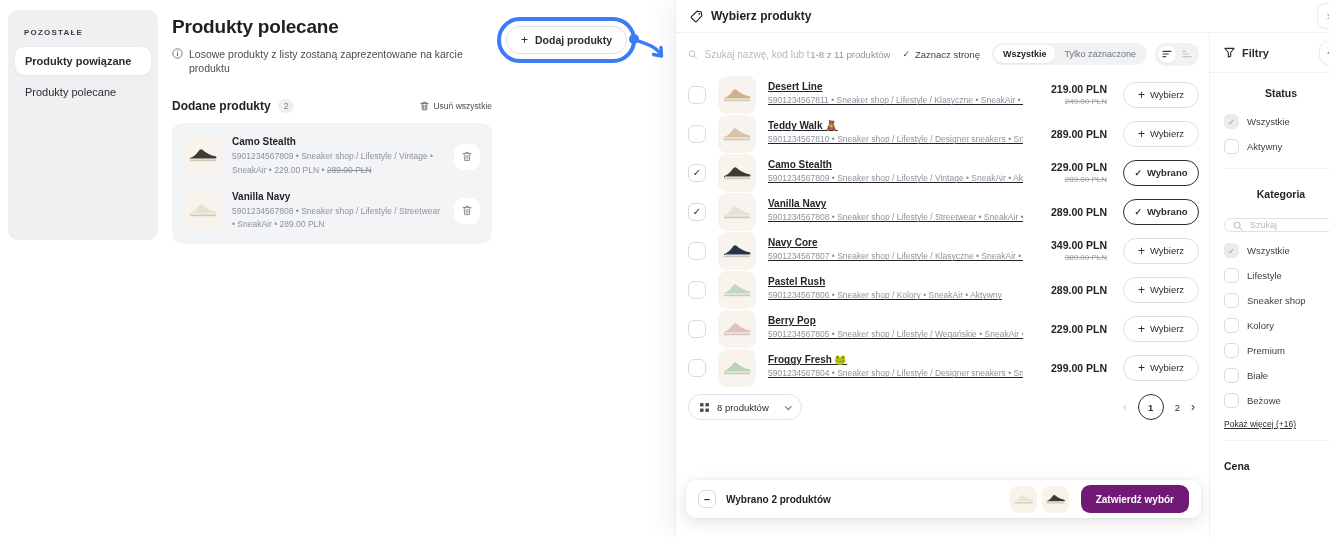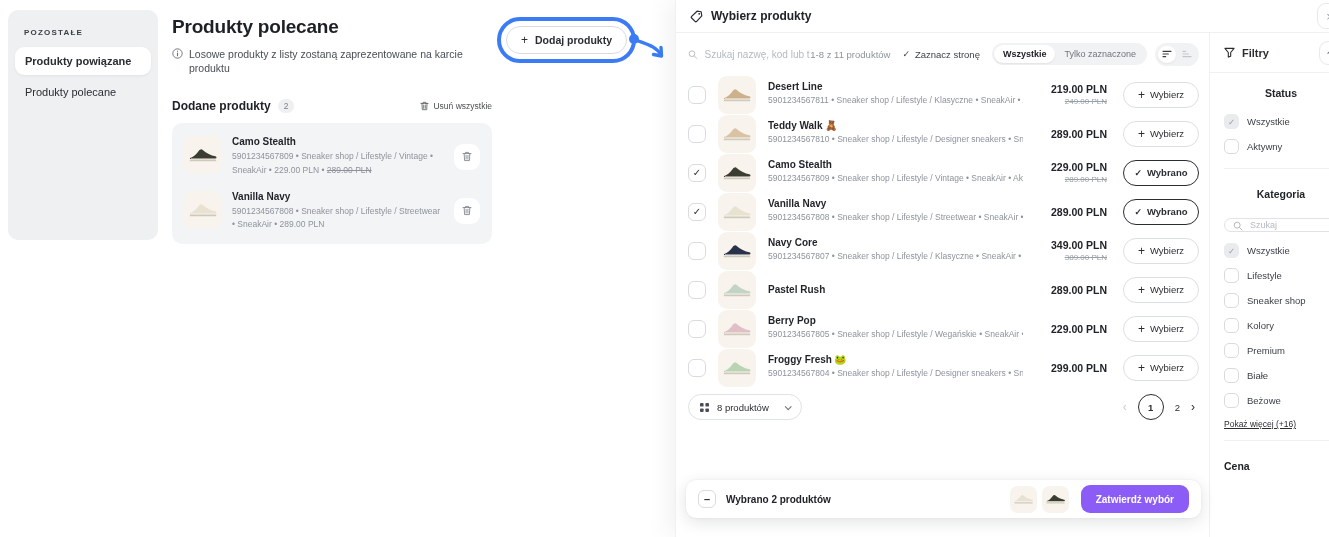--- a/index.html
+++ b/index.html
@@ -61,21 +61,21 @@
   .sortctl{display:flex; gap:2px; background:#f1f2f4; border-radius:12px; padding:3px; margin-left:8px; cursor:pointer;}
   .sort-icon{width:18px; height:17px; border-radius:9px; display:grid; place-items:center;}
   .sort-icon.dark{background:#fff; color:#3a3e44; box-shadow:0 1px 2px rgba(20,24,31,.06);}
   .sort-icon.light{color:#c3c7cd;}
 
   
   .row{height:39px; display:flex; align-items:center; gap:12px;}
   .cb{width:18px; height:18px; flex:none; border:1px solid #d8dbdf; border-radius:6px; background:#fff; display:grid; place-items:center; cursor:pointer;}
   .cb-check{font-size:10px; color:#2a2d32; visibility:hidden;}
   .row .cb.on .cb-check{visibility:visible;}
-  .row-text{flex:1; min-width:0;}
+  .row-text{flex:1; min-width:0;text-decoration:underline;}
   .row-text .p-meta{margin-top:2px; white-space:nowrap; overflow:hidden;}
   .price-col{flex:none; width:72px; text-align:right;}
   .price{font-size:10.5px; font-weight:700;}
   .old-price{font-size:8px; color:#9aa0a7; text-decoration:line-through; margin-top:2px;}
   .select-btn,.selected-btn{flex:none; width:76px; height:26px; margin-left:4px; border-radius:14px; background:#fff; font-size:9.5px; display:inline-flex; align-items:center; justify-content:center; gap:5px; cursor:pointer; font-family:inherit; color:#2a2d32;}
   .select-btn{border:1px solid var(--bd);}
   .selected-btn{border:1.3px solid #2a2d32; font-weight:700;}
   .row:not(.on) .selected-btn{display:none;}
 
   
@@ -87,21 +87,21 @@
   .pg.prev{color:#c9cdd2; font-size:12px;}
   .pg.next{font-size:12px;}
   .pg.current{width:26px; height:26px; border:1.4px solid #2a2d32; border-radius:50%; display:grid; place-items:center; font-weight:600;}
 
   
   .bottom-bar{position:absolute; left:10px; right:8px; bottom:19px; height:38px; background:#fff; border-radius:10px; box-shadow:0 4px 16px rgba(20,24,31,.12), 0 0 2px rgba(20,24,31,.08); display:flex; align-items:center; gap:10px; padding:0 12px;}
   .cb.indet .dash{font-size:11px; font-weight:700; color:#2a2d32; line-height:1;}
   .sel-label{font-size:10px; font-weight:700;}
   .bar-right{margin-left:auto; display:flex; align-items:center; gap:5px;}
   .mini-thumb{width:27px; height:27px; border-radius:8px; background:#f8f4ed; display:grid; place-items:center;}
-  .confirm-btn{height:28px; margin-left:7px; padding:0 15px; border:none; border-radius:9px; background:#8b5cf6; color:#fff; font-size:10px; font-weight:600; cursor:pointer; font-family:inherit;}
+  .confirm-btn{height:28px; margin-left:7px; padding:0 15px; border:none; border-radius:9px; background:#701a75; color:#fff; font-size:10px; font-weight:600; cursor:pointer; font-family:inherit;}
 
   
   .filters{width:143px; flex:none; border-left:1px solid var(--line);}
   .filters-header{height:40px; display:flex; align-items:center; gap:7px; padding:0 9px 0 14px; border-bottom:1px solid var(--line); color:#2a2d32;}
   .filters-title{font-size:11px; font-weight:700;}
   .collapse-btn{margin-left:auto; width:24px; height:24px; border:1px solid #e7e9ec; border-radius:9px; background:#fff; display:grid; place-items:center; color:#6a7077; cursor:pointer;}
   .f-body{padding:4px 14px 0;}
   .f-title{display:flex; align-items:center; font-size:10.5px; font-weight:700; color:#1f2227; padding:10px 0 5px; cursor:pointer;flex-direction:column;}
   .f-title .chev{margin-left:auto;}
   .f-opt{display:flex; align-items:center; gap:8px; font-size:9.5px; color:#3a3f46; padding:5px 0; cursor:pointer;}
@@ -394,20 +394,21 @@
                 <span class="cb-check">✓</span>
               </span>
               <span class="thumb" style="color: rgb(194, 212, 198);">
                 <svg viewBox="0 0 40 26" width="30" height="20">
                   <path d="M3 17 C7 16 11 12 14 8 C16 5.5 18 4.5 20 6.5 C24 10.5 31 13.5 36.5 14.5 C38.5 15 38.5 17.5 36.5 17.5 L5 17.5 C3.5 17.5 2.8 17.3 3 17 Z" fill="currentColor"></path>
                   <path d="M3.5 20.2 L36.5 20.2" stroke="#cfc9bd" stroke-width="2.4" stroke-linecap="round"></path>
                 </svg>
               </span>
               <div class="row-text">
                 <div class="p-name">Pastel Rush</div>
+                <div class="p-meta">5901234567806  •  Sneaker shop / Kolory  •  SneakAir  •  Aktywny</div>
               </div>
               <div class="price-col">
                 <div class="price">289.00 PLN</div>
 
               </div>
               <button class="select-btn">
                 <span class="plus">+</span>
                 <span>Wybierz</span>
               </button>
 

